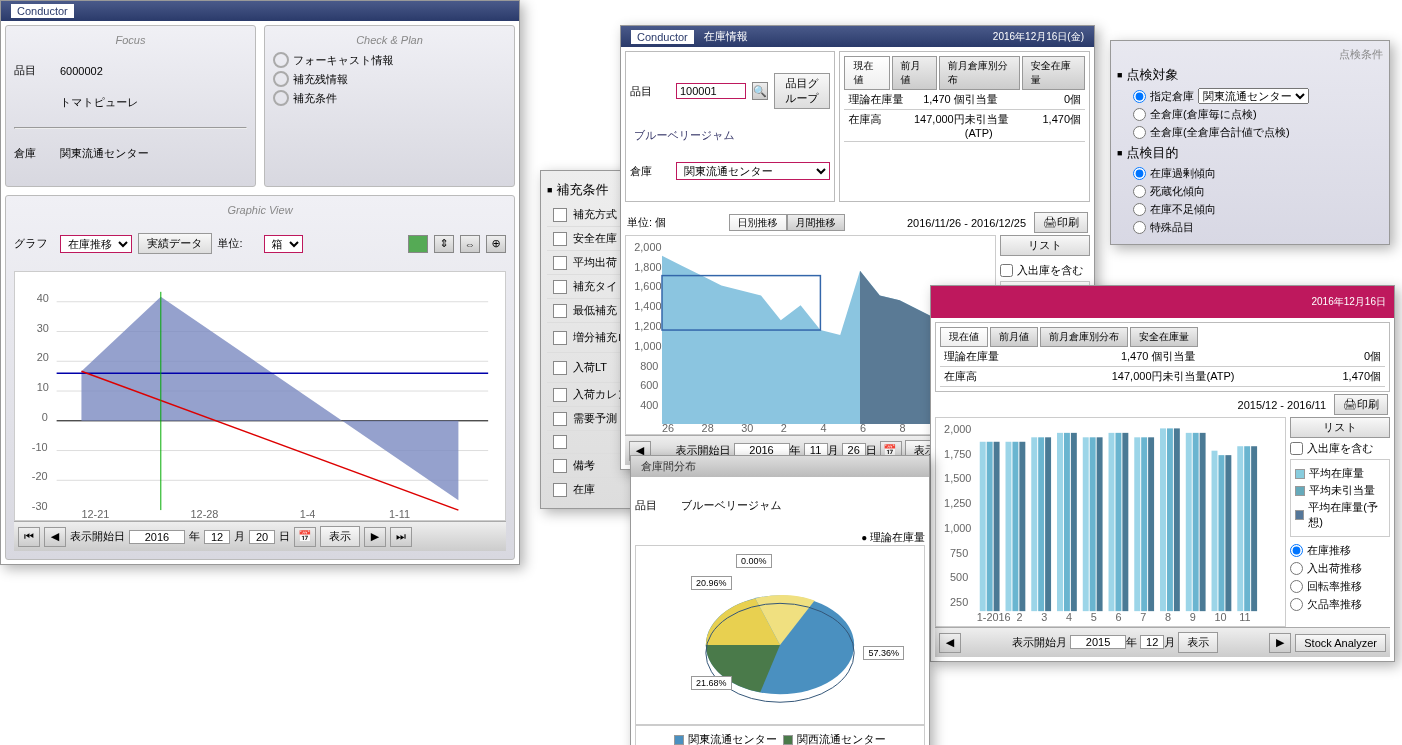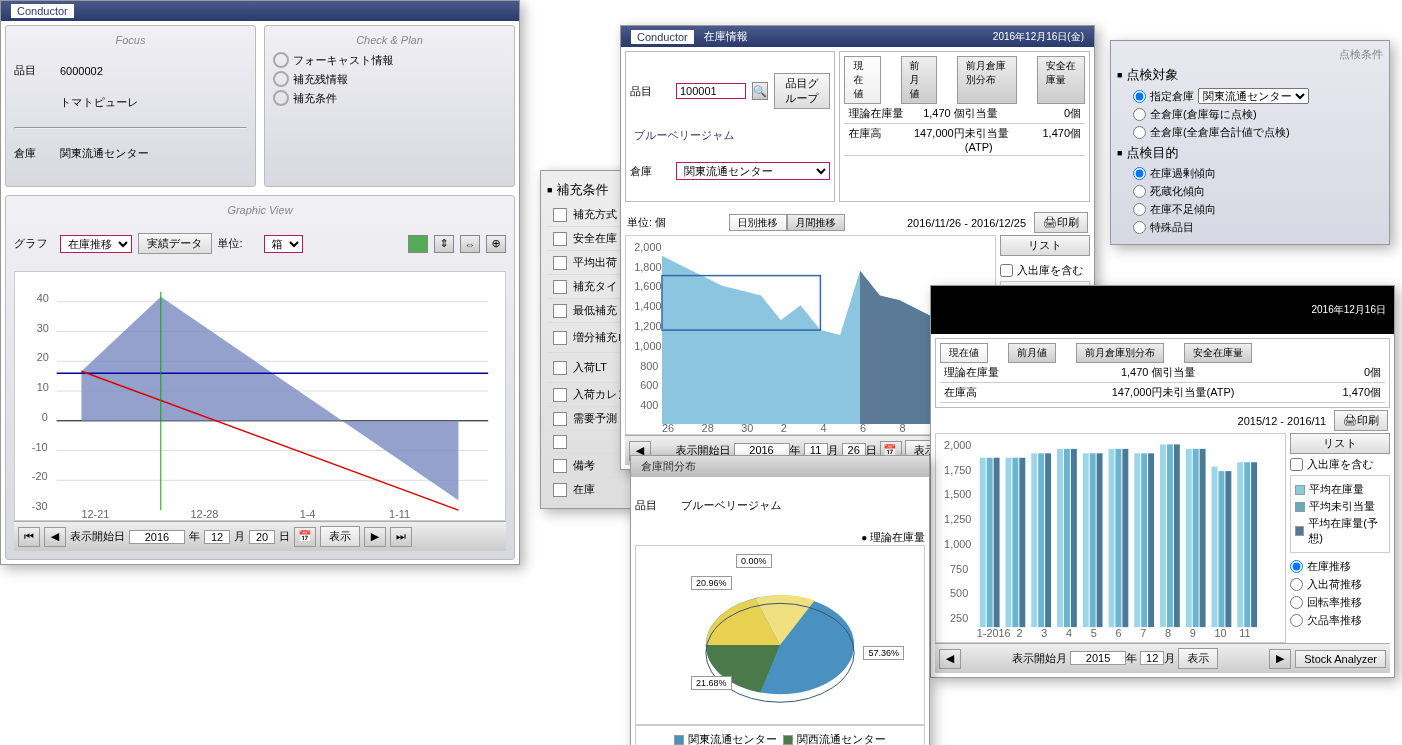--- a/index.html
+++ b/index.html
@@ -4,21 +4,21 @@
 <style>
 *{box-sizing:border-box;margin:0;padding:0;font-family:"MS PGothic",sans-serif;font-size:11px}
 body{background:#fff;width:1402px;height:745px;position:relative}
 .window{position:absolute;background:#fff;border:1px solid #999;box-shadow:4px 4px 12px rgba(0,0,0,.3)}
 .panel{background:linear-gradient(#f0f0f5,#d8d8e0);border:1px solid #bbb;border-radius:3px;padding:8px;margin:4px}
 .panel-title{text-align:center;color:#888;font-style:italic;margin-bottom:6px}
 .hdr{background:linear-gradient(#4a5a8a,#2a3a6a);color:#fff;padding:3px 10px;display:flex;align-items:center}
 .hdr .brand{background:#fff;color:#2a3a6a;padding:1px 6px;font-weight:normal;margin-right:10px}
 .hdr .title{flex:1}
 .hdr .date{font-size:10px}
-.tabs{display:flex;gap:20px}
+.tabs{display:flex;gap:2px}
 .tab{background:linear-gradient(#eee,#ccc);border:1px solid #999;padding:2px 8px;font-size:10px;cursor:pointer}
 .tab.active{background:linear-gradient(#fff,#eee)}
 .field-row{display:flex;align-items:center;gap:6px;margin:17px 0}
 .field-row label{min-width:40px}
 .field-row input,.field-row select{border:1px solid #be185d;padding:1px 3px;font-size:11px;background:#fff}
 .btn{background:linear-gradient(#f8f8f8,#ddd);border:1px solid #999;padding:2px 8px;cursor:pointer}
 .radio-item,.check-item{display:flex;align-items:center;gap:4px;margin:3px 0}
 .radio-item input,.check-item input{margin:0}
 .grid-row{display:flex;border-bottom:1px solid #ccc;padding:2px 4px;font-size:10px}
 .grid-row>div{flex:1}
@@ -361,21 +361,21 @@
         <span>在庫不足傾向</span>
       </div>
   <div class="radio-item">
         <input type="radio" style="">
         <span>特殊品目</span>
       </div>
  </div>
 </div>
 
 <div class="window" style="left:930px;top:285px;width:465px">
- <div style="background:#000000;color:#fff;text-align:right;padding:17px 8px;font-size:10px">2016年12月16日</div>
+ <div style="background:#be185d;color:#fff;text-align:right;padding:9px 8px;font-size:10px">2016年12月16日</div>
  <div style="padding:4px">
   <div style="border:1px solid #bbb;padding:4px">
    <div class="tabs">
     <div class="tab active">現在値</div>
     <div class="tab">前月値</div>
     <div class="tab">前月倉庫別分布</div>
     <div class="tab">安全在庫量</div>
    </div>
    <div class="grid-row">
           <div>理論在庫量</div>

